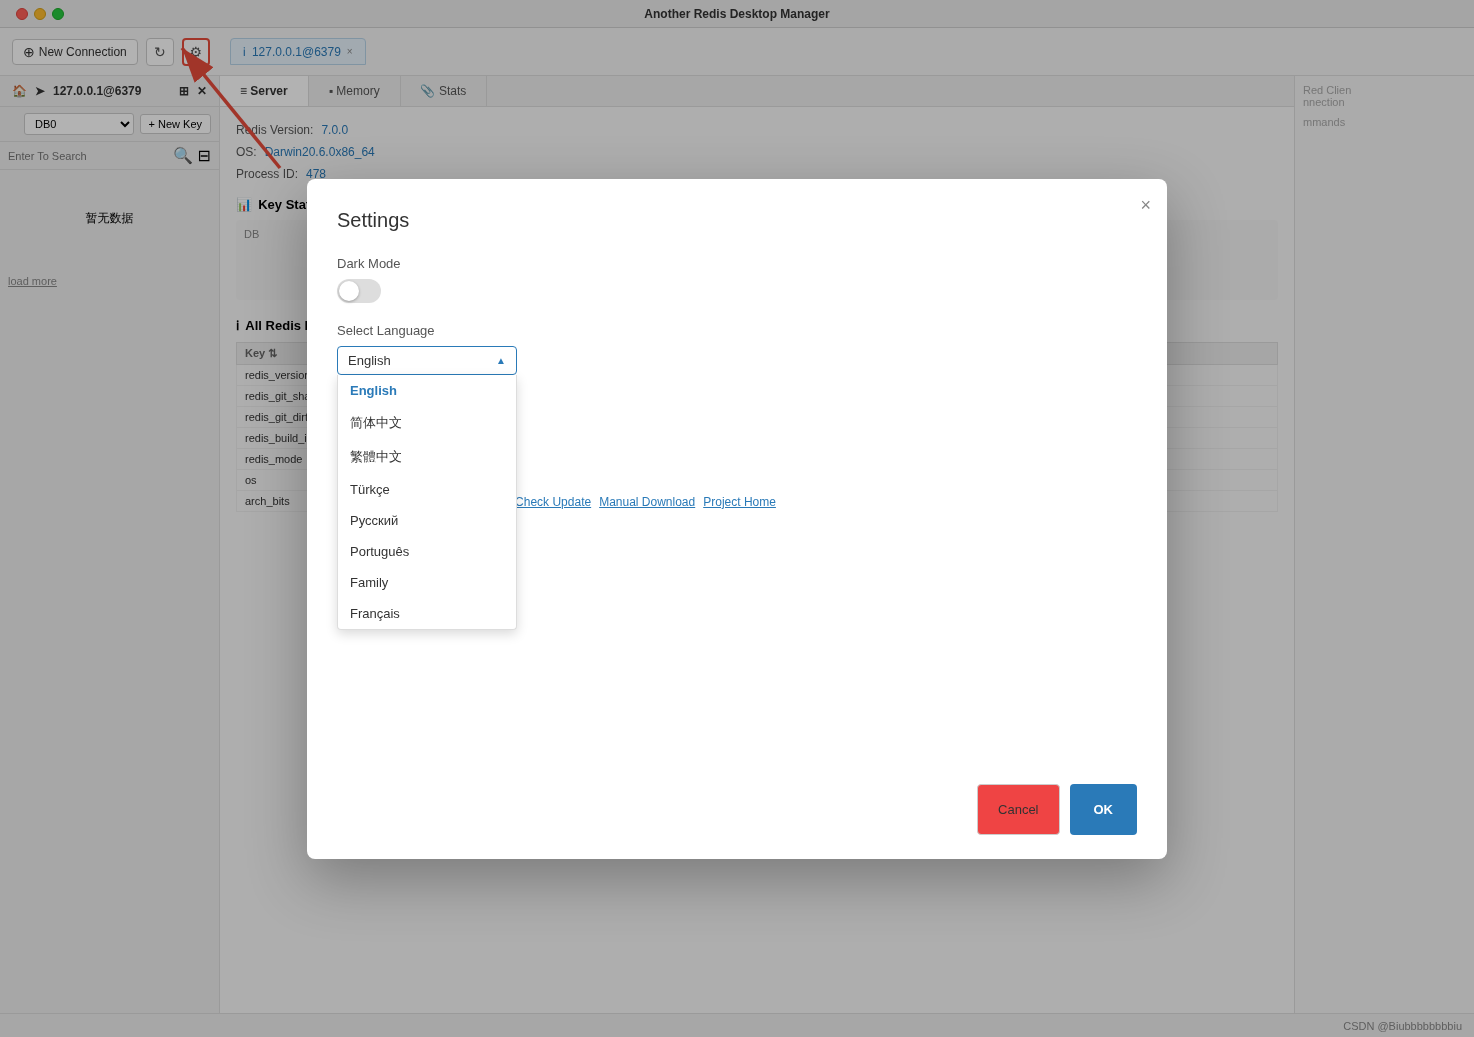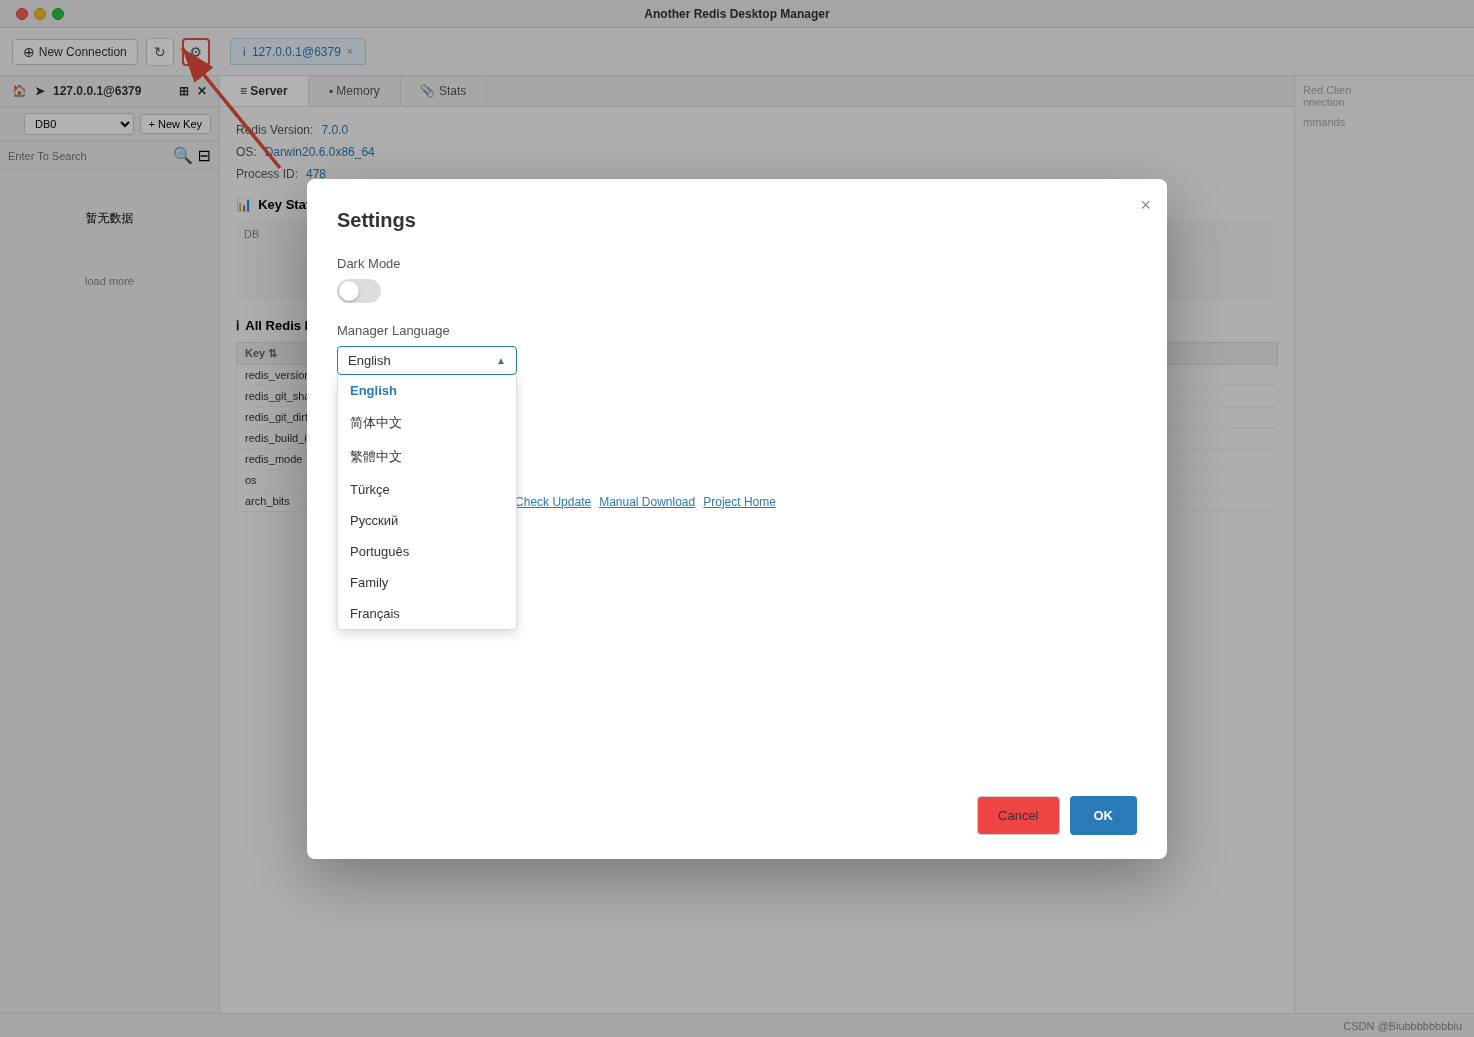--- a/index.html
+++ b/index.html
@@ -131,21 +131,21 @@
       gap: 4px;
     }
     .search-input {
       flex: 1;
       border: none;
       background: transparent;
       font-size: 11px;
       outline: none;
     }
     .empty-state { text-align: center; padding: 40px 12px; color: #000000; font-size: 12px; }
-    .load-more { text-align: center; padding: 8px; font-size: 11px; color: #888; cursor: pointer; }
+    .load-more { text-align: left; padding: 8px; font-size: 11px; color: #888; cursor: pointer; text-decoration: underline; }
 
     
     .main-panel {
       flex: 1;
       background: #f9f9f9;
       overflow: auto;
     }
     .panel-tabs {
       display: flex;
       border-bottom: 1px solid #ddd;
@@ -197,21 +197,21 @@
       background: #fff;
       border-radius: 8px;
       box-shadow: 0 20px 60px rgba(0,0,0,0.3);
       width: 860px;
       min-height: 680px;
       position: relative;
       padding: 30px;
     }
     .modal-title {
       font-size: 20px;
-      font-weight: 700;
+      font-weight: 400;
       color: #333;
       margin-bottom: 24px;
     }
     .modal-close {
       position: absolute;
       top: 16px; right: 16px;
       font-size: 18px;
       color: #888;
       cursor: pointer;
       border: none;
@@ -321,21 +321,21 @@
     .btn-cancel {
       padding: 7px 20px;
       border: 1px solid #ccc;
       border-radius: 4px;
       background: #ef4444;
       font-size: 13px;
       cursor: pointer;
       color: #333;
     }
     .btn-ok {
-      padding: 12px 24px;
+      padding: 18px 24px;
       border: none;
       border-radius: 4px;
       background: #2a7ab8;
       font-size: 13px;
       cursor: pointer;
       color: #fff;
       font-weight: 600;
     }
 
     
@@ -531,21 +531,21 @@
     <button class="modal-close">×</button>
 
     <div class="setting-section">
       <div class="setting-label">Dark Mode</div>
       <div class="toggle-switch">
         <div class="toggle-knob"></div>
       </div>
     </div>
 
     <div class="setting-section">
-      <div class="setting-label">Manager Language</div>
+      <div class="setting-label">Select Language</div>
       <div class="dropdown-container">
         <div class="dropdown-selected">
           <span>English</span>
           <span class="dropdown-arrow">▲</span>
         </div>
         <div class="dropdown-menu">
           <div class="dropdown-option selected">English</div>
           <div class="dropdown-option">简体中文</div>
           <div class="dropdown-option">繁體中文</div>
           <div class="dropdown-option">Türkçe</div>

